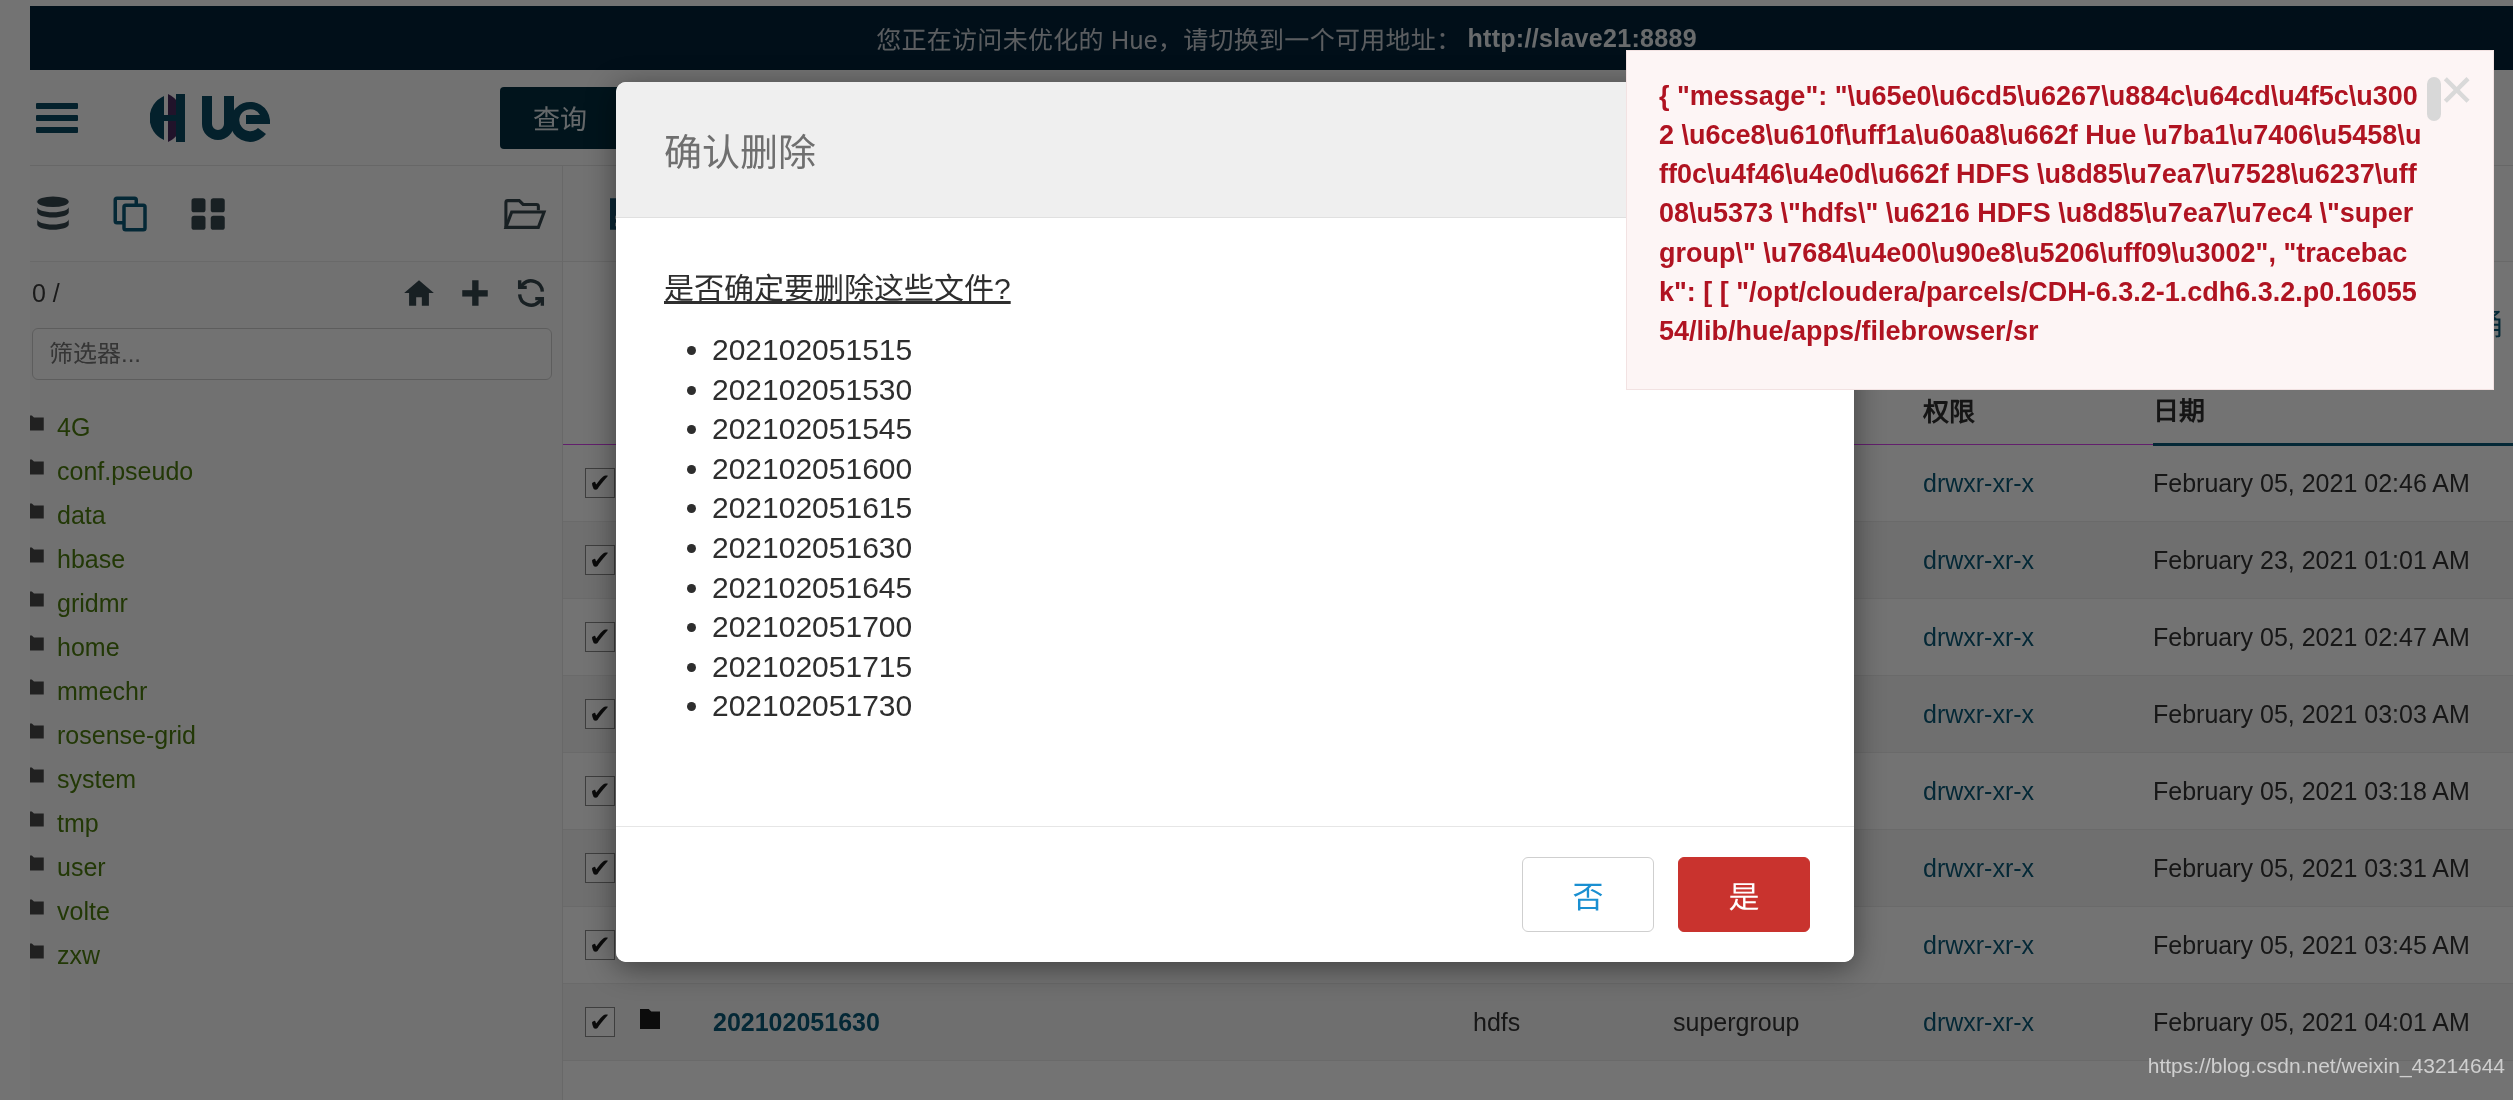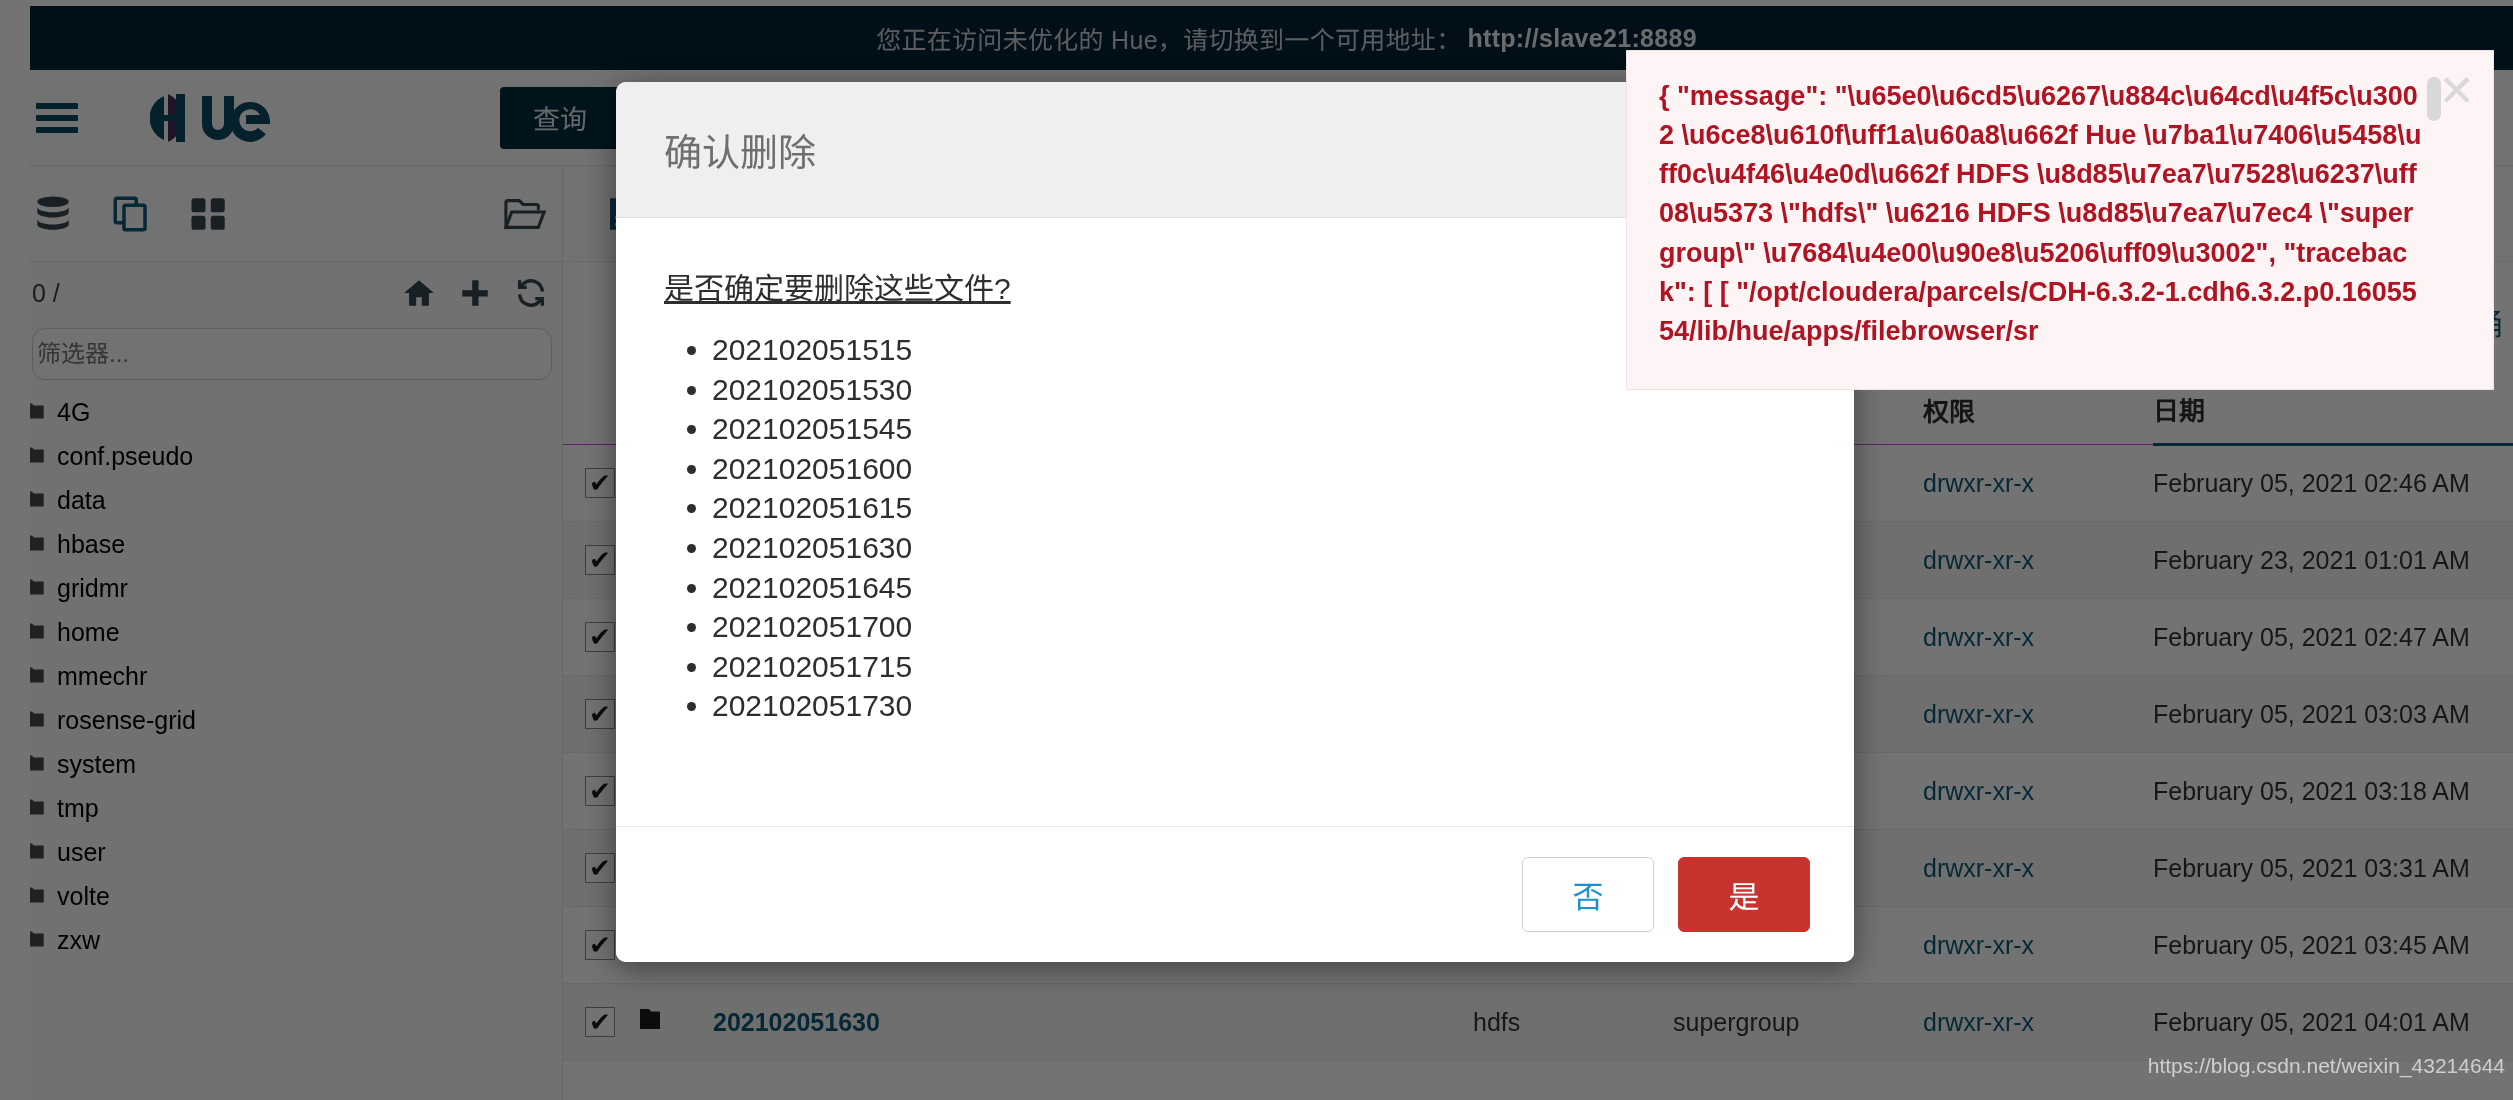--- a/index.html
+++ b/index.html
@@ -133,36 +133,36 @@
   .assist-path .crumb { white-space: nowrap; }
   .assist-path .tools {
     margin-left: auto;
     display: flex; align-items: center; gap: 22px;
     color: #3c3c3c;
   }
   .filter-box {
     margin: 4px 10px 0 2px;
     height: 52px;
     border: 1px solid #cfcfcf;
-    border-radius: 13px;
+    border-radius: 6px;
     background: #fdfdfd;
     display: flex; align-items: center;
-    padding-left: 2px;
+    padding-left: 14px;
   }
   .filter-box input {
     border: none; outline: none; background: transparent;
     font-size: 24px; color: #5a5a5a; width: 100%;
     font-family: inherit;
   }
   .tree-list { margin-top: 18px; }
   .tree-item {
-    display: flex; align-items: flex-start; gap: 10px;
+    display: flex; align-items: flex-end; gap: 10px;
     height: 44px;
     font-size: 25px;
-    color: #000000;
+    color: #4d7c0f;
     padding-left: 0px;
     cursor: pointer;
   }
   .tree-item .folder-ico { color:#4a4a4a; flex: 0 0 auto; margin-left:-9px; }
 
   
   .fb-main {
     position: absolute;
     left: 533px; top: 262px;
     width: 1980px; height: 838px;

